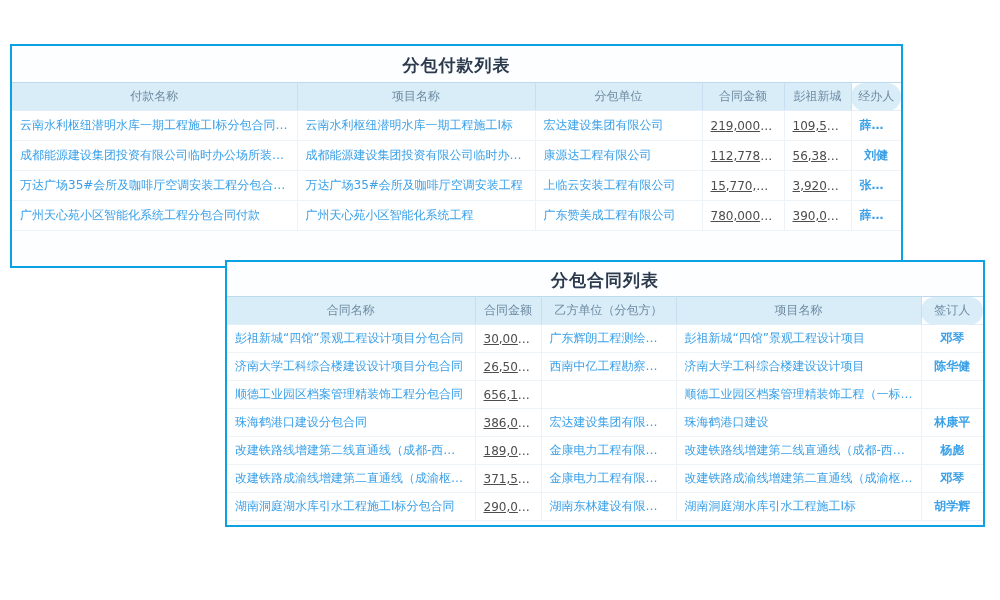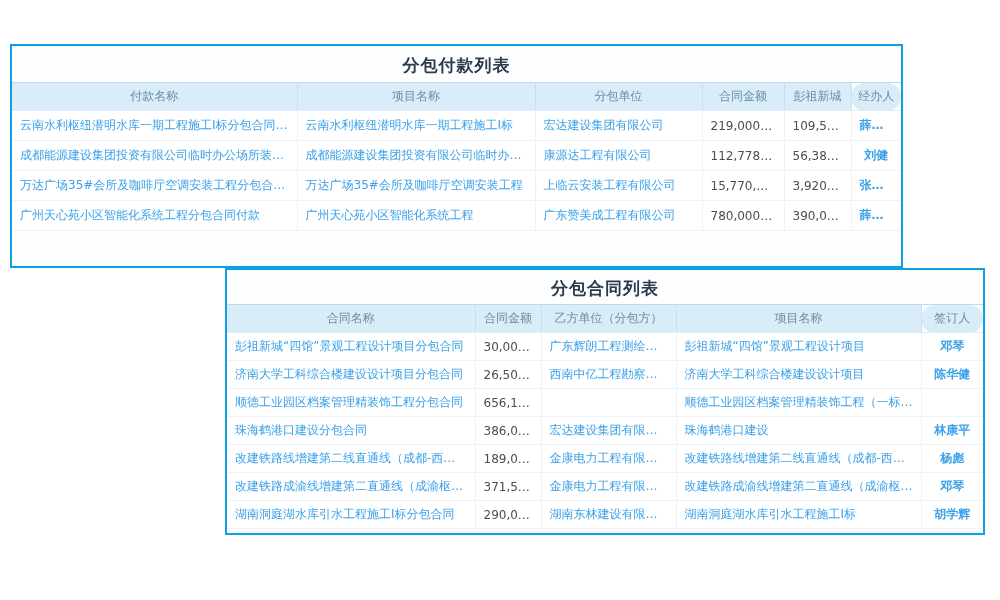--- a/index.html
+++ b/index.html
@@ -6,21 +6,21 @@
   html,body { width:1000px; height:600px; background:#ffffff;
     font-family:"DejaVu Sans","Liberation Sans",sans-serif; }
   body { position:relative; overflow:hidden; }
 
   .panel {
     position:absolute;
     background:#fdfeff;
     border:2px solid var(--accent,#0aa2e2);
   }
   #payment-panel  { left:10px;  top:44px;  width:893px; height:224px; }
-  #contract-panel { left:225px; top:268px; width:760px; height:267px; }
+  #contract-panel { left:225px; top:260px; width:760px; height:267px; }
 
   .panel-title {
     text-align:center; font-weight:bold;
     color:var(--title-text,#2b3a4d);
     font-size:17px; letter-spacing:1px;
   }
   #payment-panel  .panel-title { height:36px; line-height:38px; }
   #contract-panel .panel-title { height:34px; line-height:36px; }
 
   table { width:100%; border-collapse:collapse; table-layout:fixed; font-size:12px; }
@@ -43,21 +43,21 @@
     height:30px;
     padding:0 8px;
     border-bottom:1px solid #eef3f8;
     border-right:1px solid #edf2f6;
     white-space:nowrap; overflow:hidden; text-overflow:ellipsis;
   }
   tbody td:last-child { border-right:none;font-weight:bold; }
   #contract-panel tbody td { height:28px; }
 
   .link   { color:var(--link-text,#3aa0e8); }
-  .amount { color:var(--amount-text,#4d4d4d); text-align:left; }
+  .amount { color:var(--amount-text,#4d4d4d); text-align:left;text-decoration:underline; }
   .center { text-align:center; }
 
   
   #payment-table col.c0{width:285px} #payment-table col.c1{width:238px}
   #payment-table col.c2{width:167px} #payment-table col.c3{width:82px}
   #payment-table col.c4{width:67px}  #payment-table col.c5{width:50px}
 
   #contract-table col.c0{width:248px} #contract-table col.c1{width:66px}
   #contract-table col.c2{width:135px} #contract-table col.c3{width:245px}
   #contract-table col.c4{width:62px}

